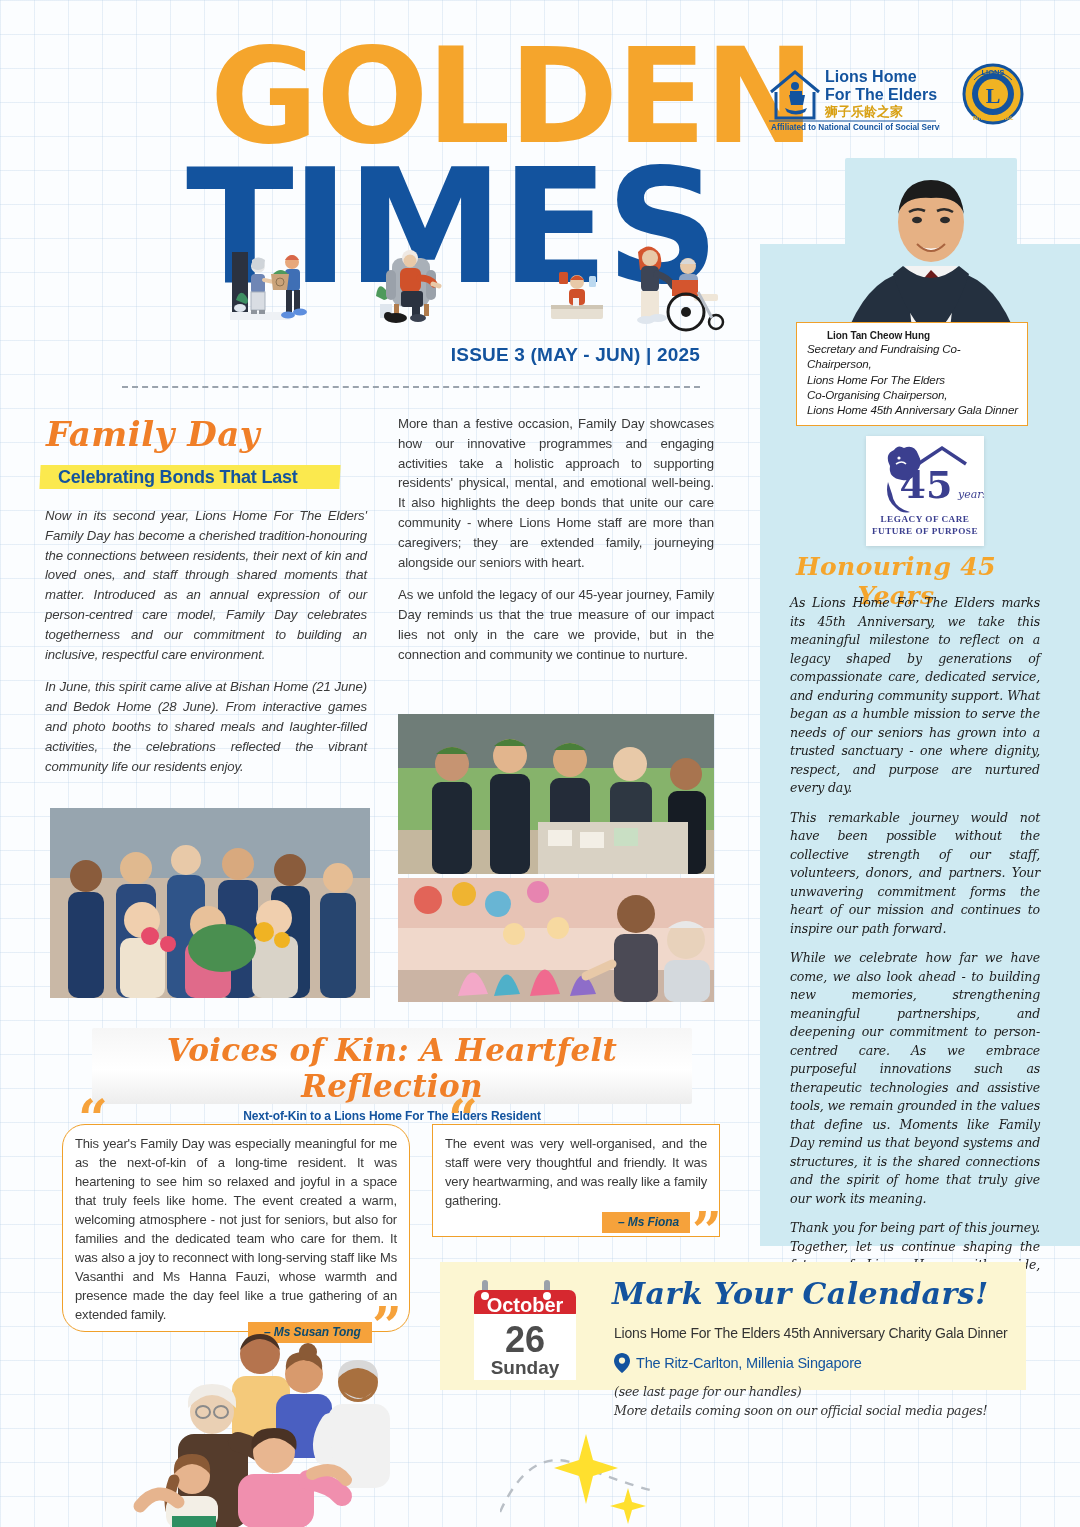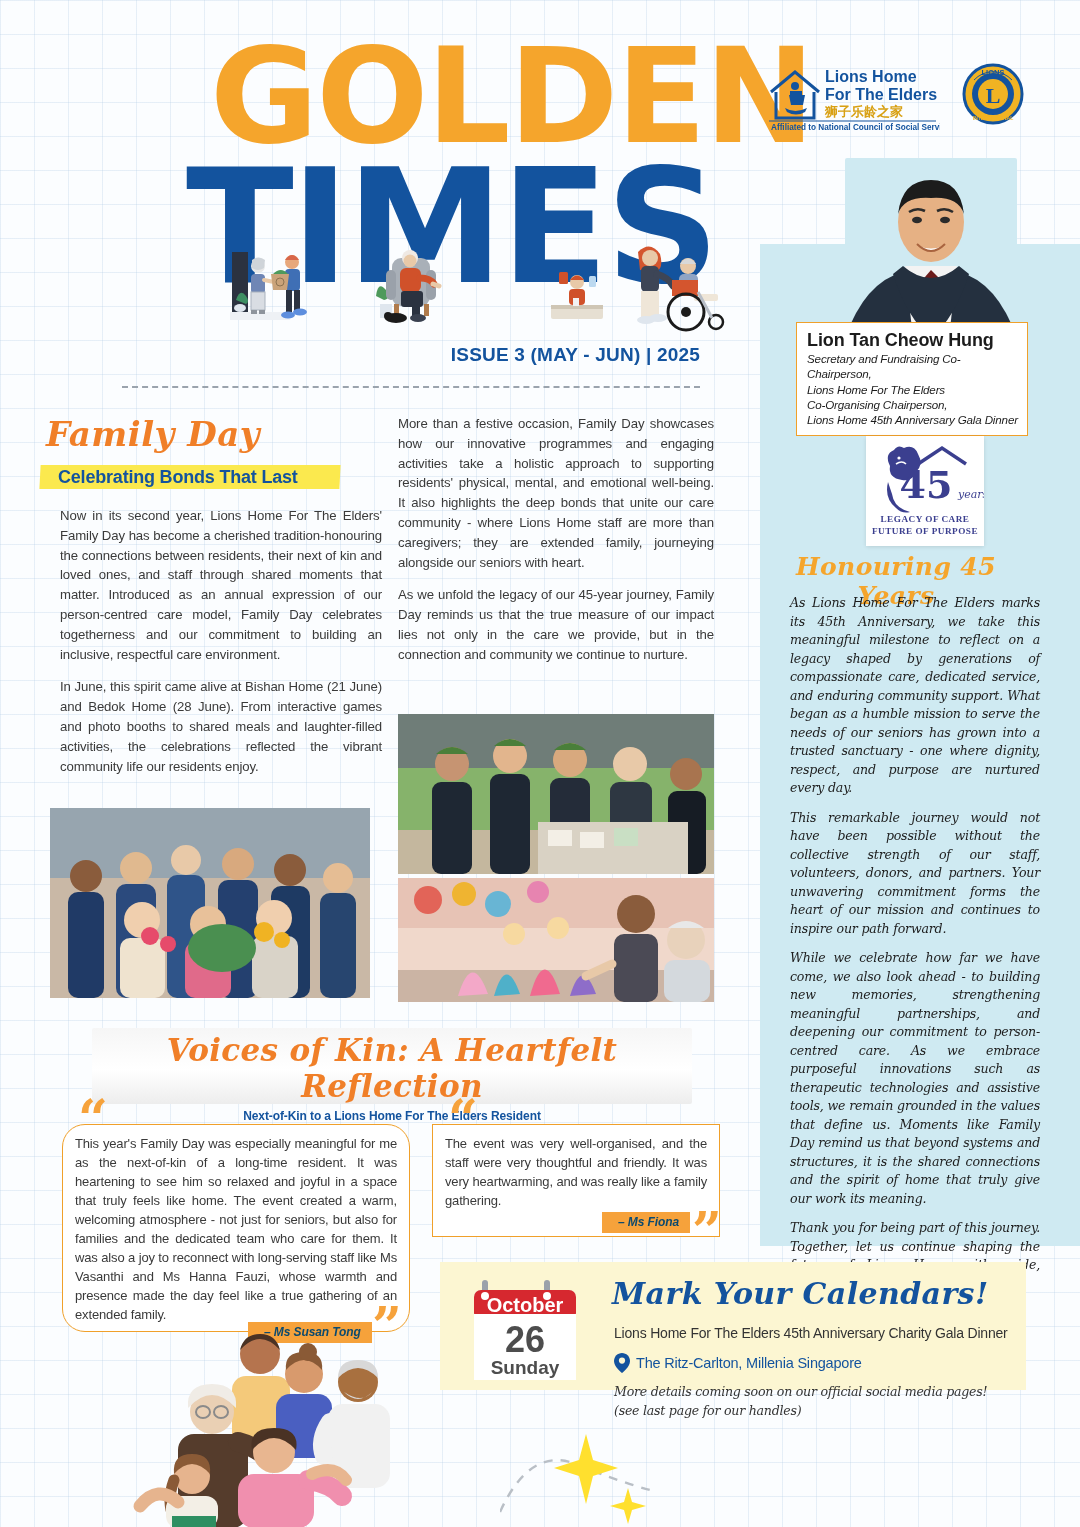--- a/index.html
+++ b/index.html
@@ -59,21 +59,21 @@
   
   .portrait{
     position:absolute; left:845px; top:158px; width:172px; height:180px;
     overflow:hidden; border-radius:2px;
   }
   .name-box{
     position:absolute; left:796px; top:322px; width:232px;
     border:1.5px solid #f0a02a; background:#ffffff;
     padding:7px 9px 8px 10px;
   }
-  .name-box .nm{ font-size:18px; font-weight:bold; color:#1c1c1c; letter-spacing:-.1px;}
+  .name-box .nm{ font-size:10px; font-weight:bold; color:#1c1c1c; letter-spacing:-.1px;margin-left:20px;}
   .name-box .rl{ font-size:11.6px; font-style:italic; color:#1c1c1c; line-height:1.32; letter-spacing:-.15px;}
 
   
   .badge45{
     position:absolute; left:866px; top:436px; width:118px; height:110px;
     background:#fff; border-radius:3px;
     box-shadow:0 1px 4px rgba(0,0,0,.12);
   }
   .hon-head{
     position:absolute; left:770px; top:552px; width:252px; text-align:center;
@@ -95,21 +95,21 @@
   }
   .fd-sub-wrap{ position:absolute; left:40px; top:462px; width:310px; height:32px; }
   .fd-sub-hl{
     position:absolute; left:0; top:3px; width:300px; height:24px;
     background:#fbe94e; transform:skewX(-3deg);
   }
   .fd-sub{
     position:absolute; left:18px; top:5px;
     font-size:18px; font-weight:bold; color:#13539e; letter-spacing:-.2px;
   }
-  .col-left{ position:absolute; left:60px; top:506px; width:322px; }
+  .col-left{ position:absolute; left:45px; top:506px; width:322px;font-style:italic; }
   .col-mid{ position:absolute; left:398px; top:414px; width:316px; }
   .col-left p, .col-mid p{
     font-family:"Liberation Sans", sans-serif;
     font-size:13.2px; line-height:1.50; color:#3a3a3a;
     text-align:justify; margin-bottom:13px; letter-spacing:-.1px;
   }
 
   
   .photo{ position:absolute; overflow:hidden; }
   .ph-left { left:50px;  top:808px; width:320px; height:190px; }
@@ -530,22 +530,22 @@
   <div class="myc-title">Mark Your Calendars!</div>
   <div class="myc-sub">Lions Home For The Elders 45th Anniversary  Charity Gala Dinner</div>
   <div class="pin-icon">
     <svg width="16" height="20" viewBox="0 0 16 20">
       <path d="M8 0 C3.6 0 0 3.6 0 8 c0 6 8 12 8 12 s8-6 8-12 c0-4.4-3.6-8-8-8z" fill="#13539e"></path>
       <circle cx="8" cy="7.6" r="3.1" fill="#fcf6d2"></circle>
     </svg>
   </div>
   <div class="myc-venue">The Ritz-Carlton, Millenia Singapore</div>
   <div class="myc-note">
+    <div>(see last page for our handles)</div>
     <div>More details coming soon on our official social media pages!</div>
-    <div>(see last page for our handles)</div>
   </div>
 
   <div class="family-ill">
     <svg width="330" height="197" viewBox="0 0 330 197">
       <g>
         <circle cx="152" cy="24" r="20" fill="#b5744e"></circle>
         <path d="M132 20 q20-22 40 0 q-4-16-20-16 q-16 0-20 16z" fill="#4a3224"></path>
         <rect x="124" y="46" width="58" height="70" rx="14" fill="#f4c97a"></rect>
       </g>
       <g>

